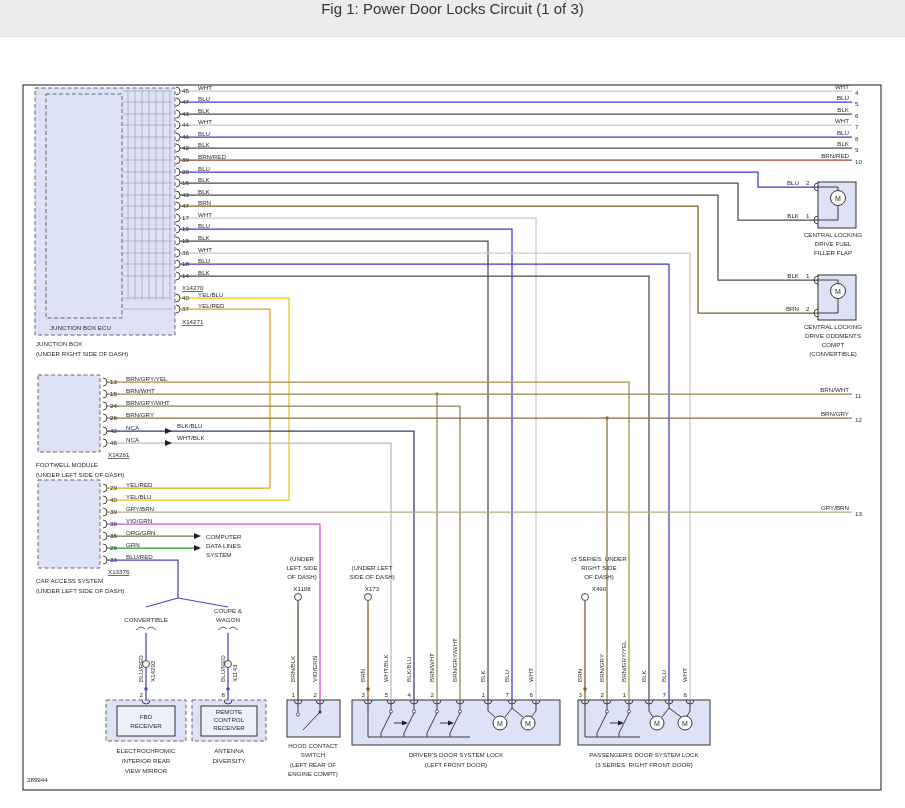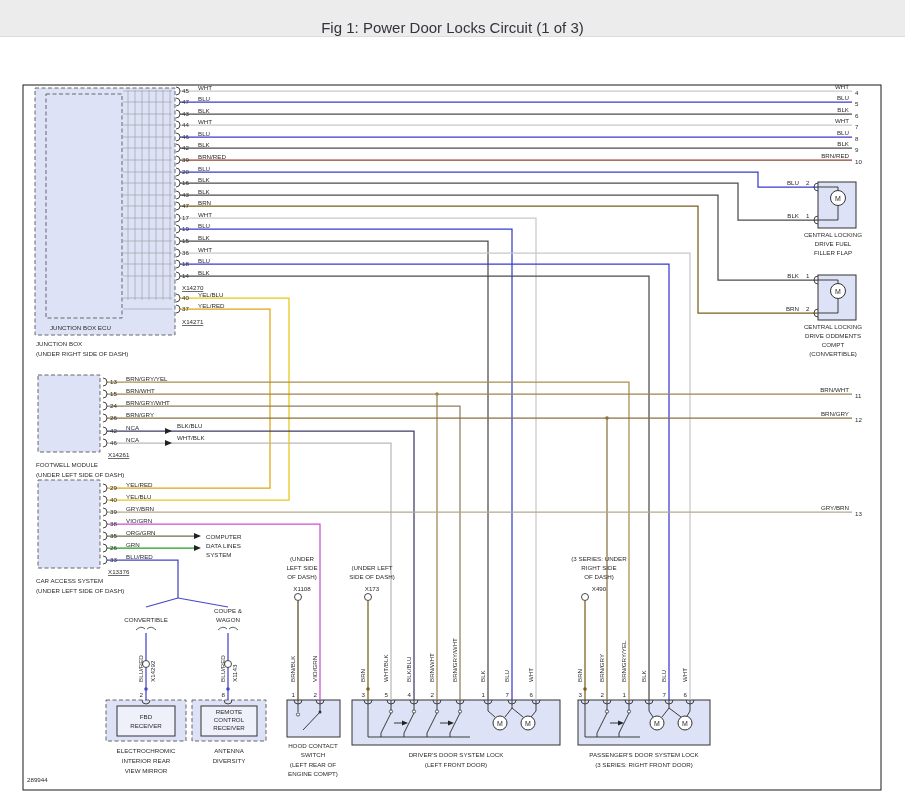--- a/index.html
+++ b/index.html
@@ -1,17 +1,17 @@
 <!DOCTYPE html>
 <html><head>
 <meta charset="utf-8">
 <style>
   html,body{margin:0;padding:0;}
   body{width:905px;height:808px;background:#ffffff;font-family:"Liberation Sans",sans-serif;position:relative;overflow:hidden;}
-  .titlebar{position:absolute;top:0;left:0;width:905px;height:36px;background:#ececec;border-bottom:1px solid #dddddd;display:flex;align-items:flex-end;justify-content:center;font-size:15px;color:#33333d;z-index:2;}
+  .titlebar{position:absolute;top:0;left:0;width:905px;height:36px;background:#ececec;border-bottom:1px solid #dddddd;display:flex;align-items:flex-start;justify-content:center;font-size:15px;color:#33333d;z-index:2;}
   #diagram{position:absolute;top:0;left:0;z-index:1;}
   svg text{font-family:"Liberation Sans",sans-serif;fill:#2b2b2b;}
 </style>
 </head>
 <body>
 
 <div class="titlebar">
   <span>Fig 1: Power Door Locks Circuit (1 of 3)</span>
 </div>
 

